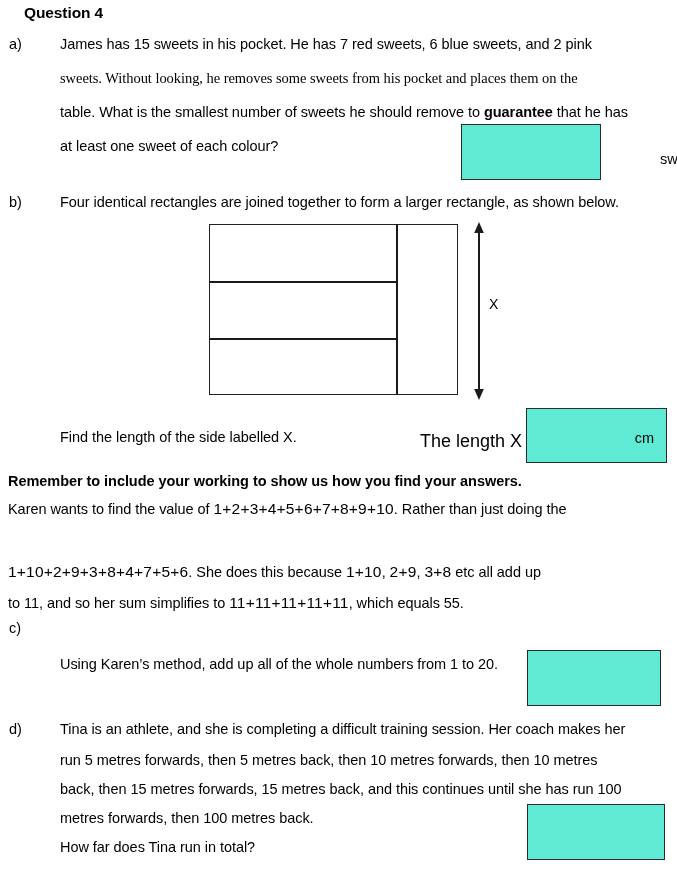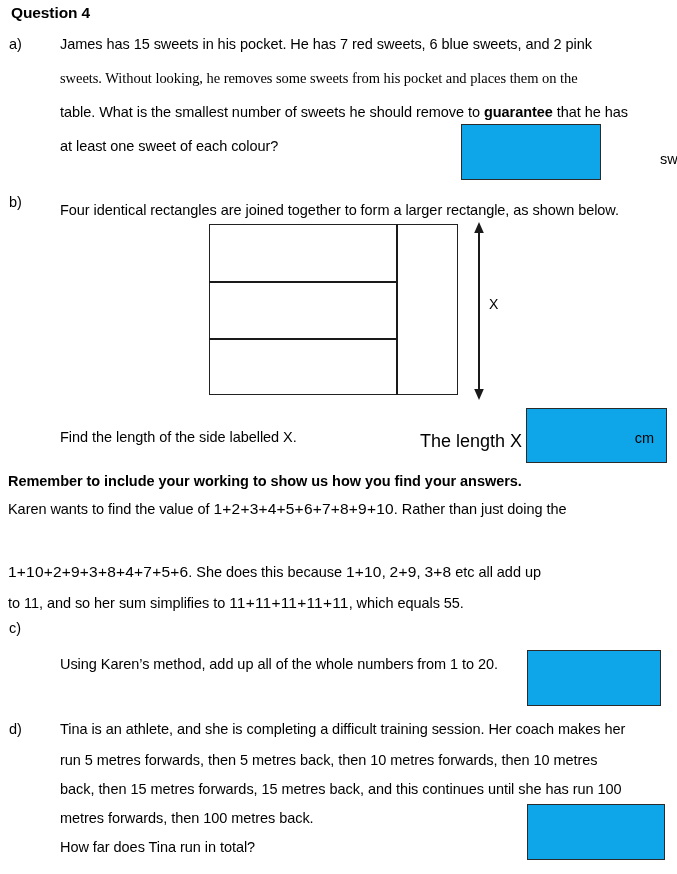--- a/index.html
+++ b/index.html
@@ -16,21 +16,21 @@
     overflow: hidden;
   }
   .page {
     position: relative;
     width: 677px;
     height: 874px;
   }
   
   .heading {
     position: absolute;
-    left: 11px;
+    left: 24px;
     top: 4px;
     font-size: 15.5px;
     font-weight: bold;
     letter-spacing: -0.1px;
   }
   .part-label {
     position: absolute;
     left: 9px;
     font-size: 14.5px;
   }
@@ -57,21 +57,21 @@
   }
   sup {
     font-size: 0.68em;
     vertical-align: super;
     line-height: 0;
   }
   
   .answer-box {
     position: absolute;
     border: 1.4px solid #2b2b2b;
-    background: #0ea5e9;
+    background: #5eead4;
     box-sizing: border-box;
   }
   .box-unit {
     position: absolute;
     font-size: 14.5px;
   }
   .box-unit-inner {
     position: absolute;
     right: 12px;
     bottom: 16px;
@@ -120,21 +120,21 @@
   <div class="part-label" style="top:36px;">a)</div>
   <div class="body-line" style="top:36px;">James has 15 sweets in his pocket. He has 7 red sweets, 6 blue sweets, and 2 pink</div>
   <div class="body-line" style="top:70px;font-family:Liberation Serif, serif;">sweets. Without looking, he removes some sweets from his pocket and places them on the</div>
   <div class="body-line" style="top:104px;"><span>table. What is the smallest number of sweets he should remove to </span><span class="bold">guarantee</span><span> that he has</span></div>
   <div class="body-line" style="top:138px;">at least one sweet of each colour?</div>
 
   <div class="answer-box" style="left:461px; top:124px; width:140px; height:56px;"></div>
   <div class="box-unit" style="left:624px; top:151px;margin-left:36px;">sweets</div>
 
   <div class="part-label" style="top:194px;">b)</div>
-  <div class="body-line" style="top:194px;margin-top:8px;">Four identical rectangles are joined together to form a larger rectangle, as shown below.</div>
+  <div class="body-line" style="top:194px;">Four identical rectangles are joined together to form a larger rectangle, as shown below.</div>
 
   <div class="diagram">
     <div class="rect-outer" style="left:209px; top:224px; width:249px; height:171px;"></div>
     <div class="hline" style="left:209px; top:281px; width:188px;"></div>
     <div class="hline" style="left:209px; top:338px; width:188px;"></div>
     <div class="vline" style="left:396px; top:224px; height:171px;"></div>
 
     <svg class="arrow-svg" style="left:470px; top:222px;" width="18" height="178" viewBox="0 0 18 178">
       <line x1="9" y1="8" x2="9" y2="170" stroke="#1a1a1a" stroke-width="2"></line>
       <polygon points="9,0 4.2,11 13.8,11" fill="#1a1a1a"></polygon>

